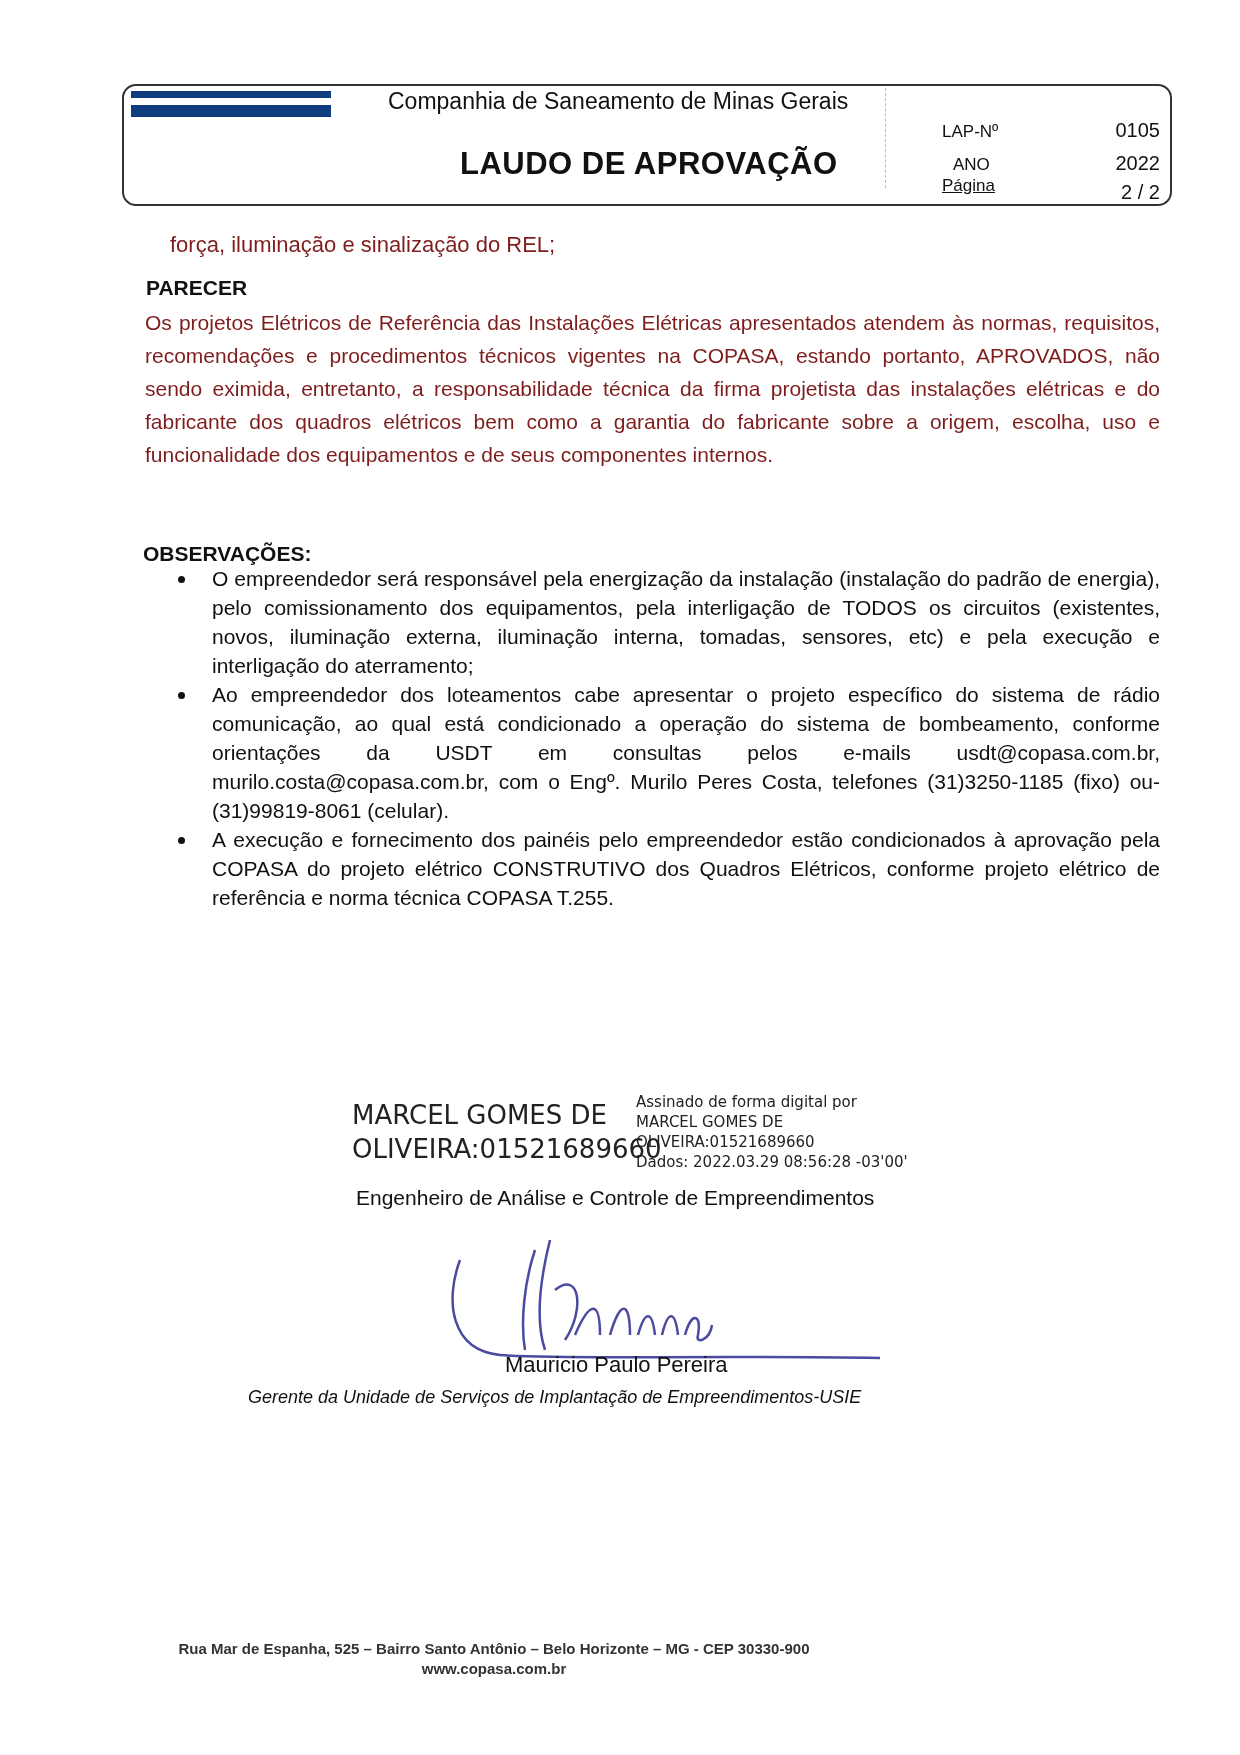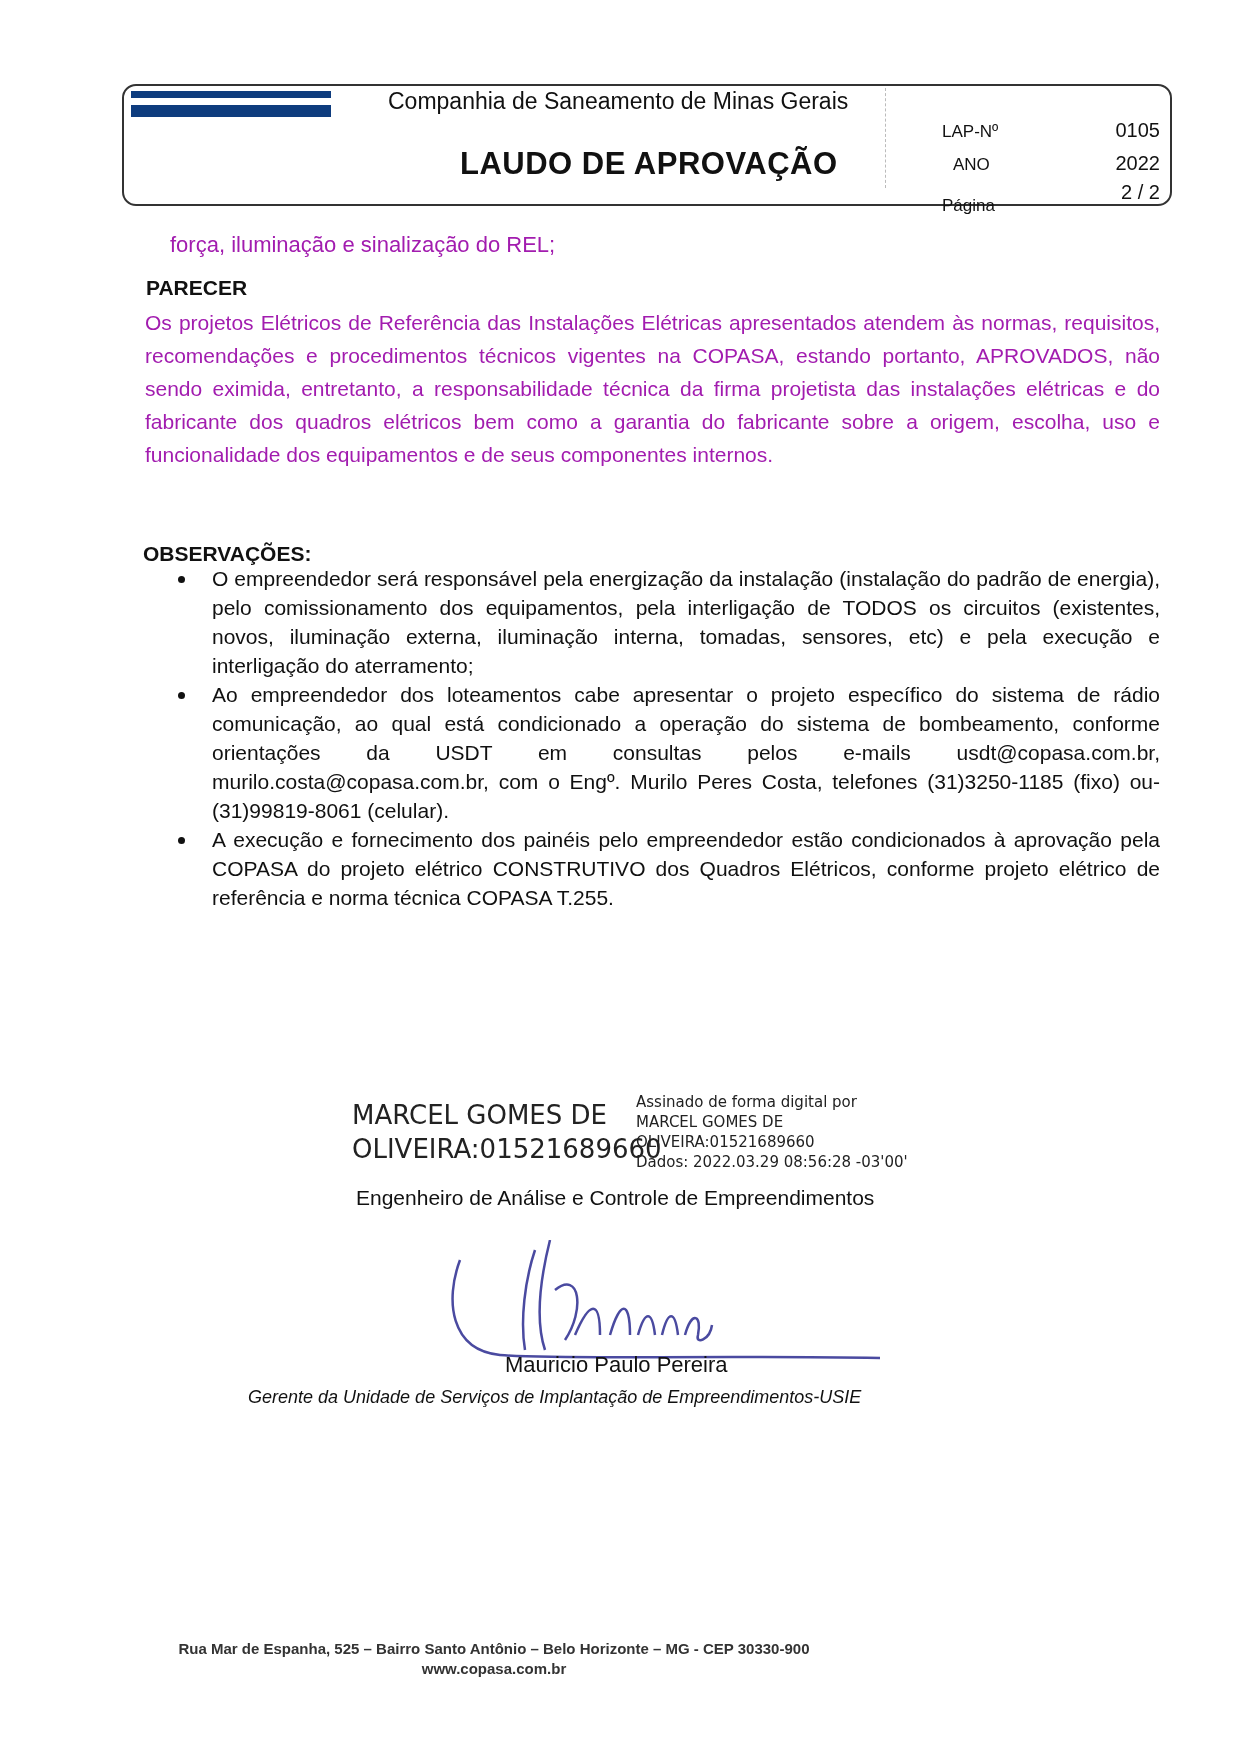--- a/index.html
+++ b/index.html
@@ -31,21 +31,21 @@
       position: absolute; left: 460px; top: 146px; font-size: 31px; font-weight: bold; letter-spacing: 0.5px;
     }
     .meta-label { position: absolute; font-size: 17px; }
     .meta-value { position: absolute; font-size: 20px; text-align: right; width: 120px; }
     .vline {
       position: absolute; left: 885px; top: 88px; width: 1px; height: 100px;
       border-left: 1px dashed #bbb;
     }
     .body-text {
       position: absolute; left: 145px; width: 1015px; font-size: 21px; line-height: 33px;
-      text-align: justify; color: #a21caf;
+      text-align: justify; color: #7f1d1d;
     }
     .heading { position: absolute; font-size: 21px; font-weight: bold; margin-top: 10px; }
     .bullets {
       position: absolute; left: 170px; width: 990px; margin: 0; padding: 0; list-style: none;
     }
     .bullets li {
       position: relative; padding-left: 42px; font-size: 21px; line-height: 29px;
       text-align: justify; margin-bottom: 0px;
     }
     .bullets li .dot {
@@ -76,21 +76,21 @@
 </div>
 
 <div class="company">Companhia de Saneamento de Minas Gerais</div>
 <div class="doc-title">LAUDO DE APROVAÇÃO</div>
 <div class="vline"></div>
 
 <div class="meta-label" style="left:942px; top:122px;">LAP-Nº</div>
 <div class="meta-value" style="left:1040px; top:119px;">0105</div>
 <div class="meta-label" style="left:953px; top:155px;">ANO</div>
 <div class="meta-value" style="left:1040px; top:152px;">2022</div>
-<div class="meta-label" style="left:942px; top:196px;">Página</div>
+<div class="meta-label" style="left:942px; top:176px;text-decoration:underline;">Página</div>
 <div class="meta-value" style="left:1040px; top:181px;">2 / 2</div>
 
 <div class="body-text" style="left:170px; top:228px; font-size:22px;">força, iluminação e sinalização do REL;</div>
 
 <div class="heading" style="left:146px; top:266px;">PARECER</div>
 <div class="body-text" style="top:306px;">Os projetos Elétricos de Referência das Instalações Elétricas apresentados atendem às normas, requisitos, recomendações e procedimentos técnicos vigentes na COPASA, estando portanto, APROVADOS, não sendo eximida, entretanto, a responsabilidade técnica da firma projetista das instalações elétricas e do fabricante dos quadros elétricos bem como a garantia do fabricante sobre a origem, escolha, uso e funcionalidade dos equipamentos e de seus componentes internos.</div>
 
 <div class="heading" style="left:143px; top:532px;">OBSERVAÇÕES:</div>
 <ul class="bullets" style="top:564px;">
   <li><span class="dot"></span><span>O empreendedor será responsável pela energização da instalação (instalação do padrão de energia), pelo comissionamento dos equipamentos, pela interligação de TODOS os circuitos (existentes, novos, iluminação externa, iluminação interna, tomadas, sensores, etc) e pela execução e interligação do aterramento;</span></li>

